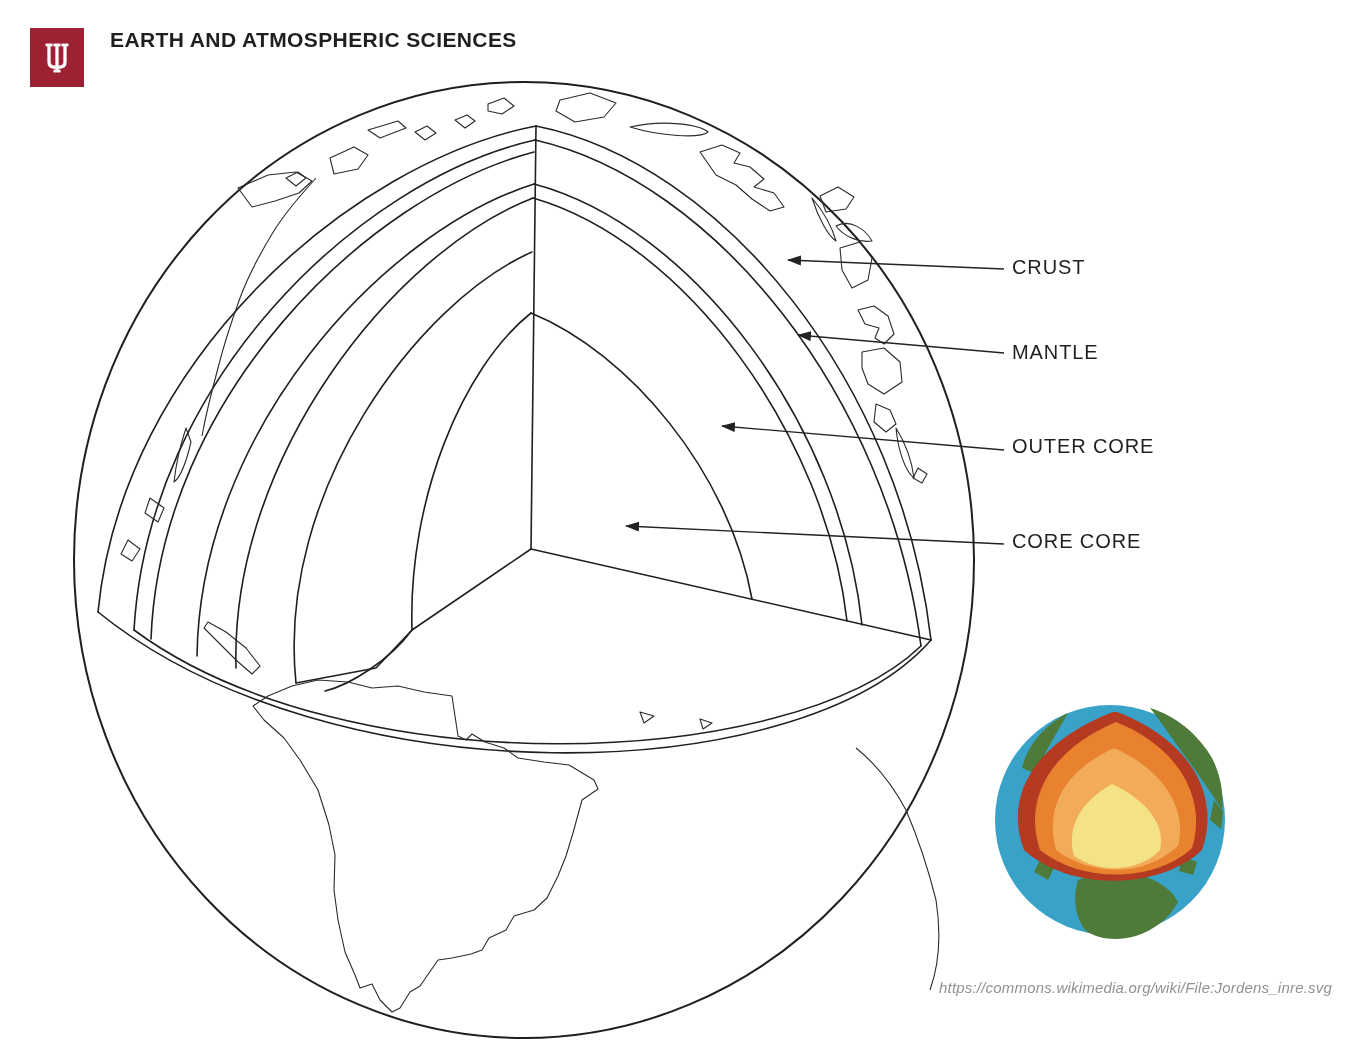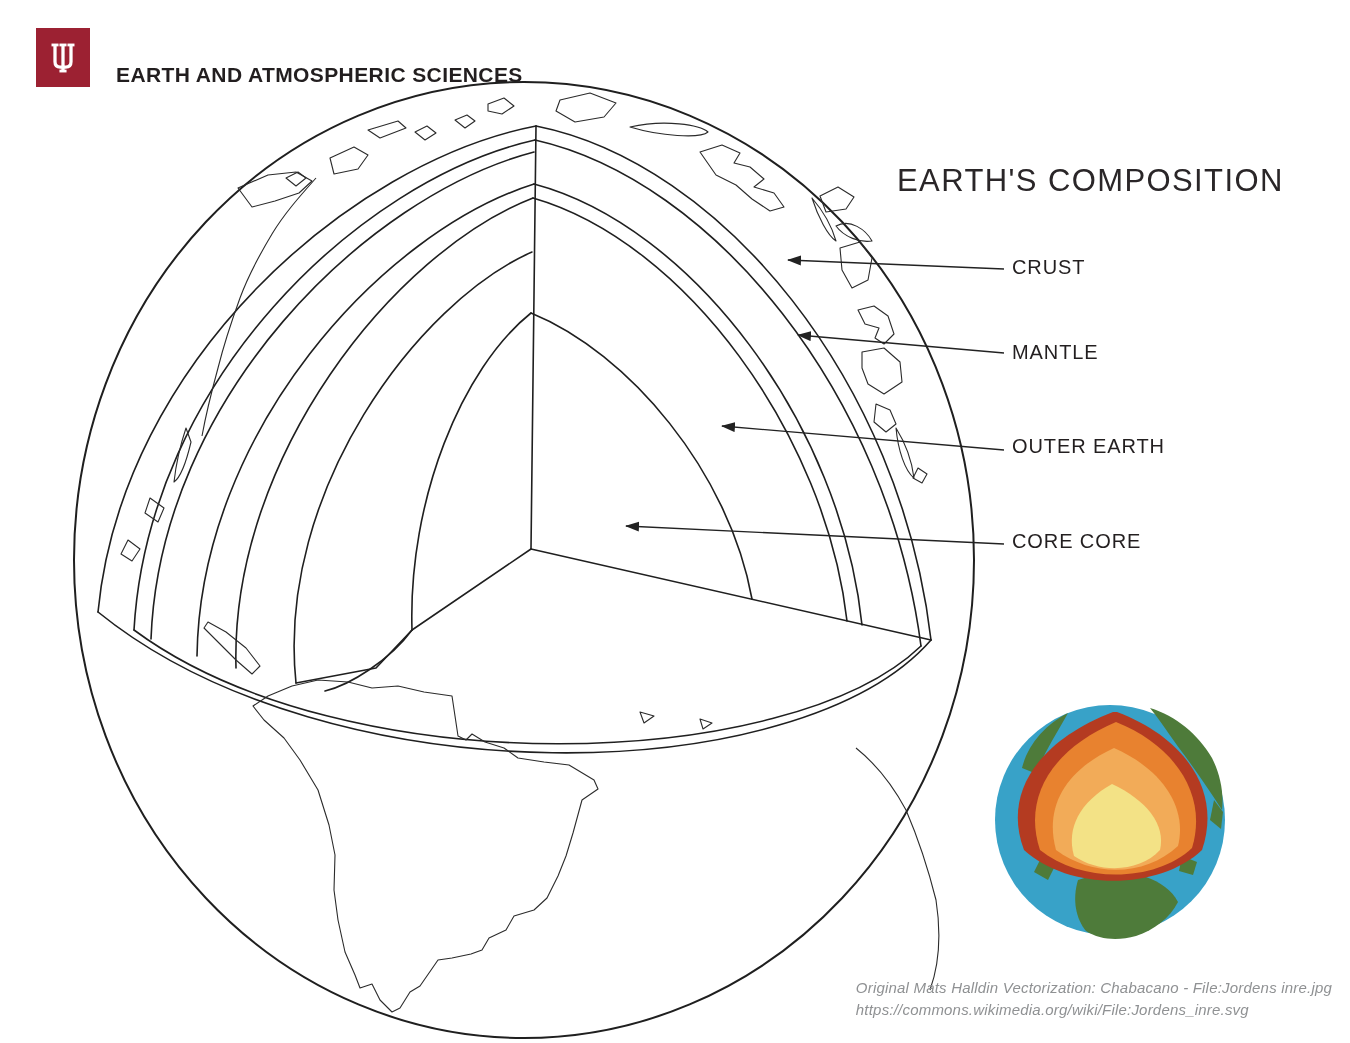--- a/index.html
+++ b/index.html
@@ -1,21 +1,21 @@
 <!DOCTYPE html>
 <html><head>
 <meta charset="utf-8">
 <style>
   * { margin:0; padding:0; box-sizing:border-box; }
   html,body { width:1350px; height:1043px; background:#ffffff; overflow:hidden;
               font-family:"Liberation Sans", sans-serif; }
   #stage { position:relative; width:1350px; height:1043px; background:#fff; }
 
   
-  .hdr { position:absolute; left:36px; top:28px; display:flex; align-items:flex-end; }
+  .hdr { position:absolute; left:30px; top:28px; display:flex; align-items:flex-start; }
   .logo-box { width:54px; height:59px; background:#9c2132; display:flex;
               align-items:center; justify-content:center; flex:0 0 auto; }
   .hdr-title { margin-left:26px; font-size:21px; font-weight:bold; color:#221e1f;
                letter-spacing:0.4px; white-space:nowrap; }
 
   
   #art { position:absolute; left:0; top:0; }
 
   
   .d-title { position:absolute; left:897px; top:163px; font-size:31px; color:#2a2628;
@@ -146,25 +146,23 @@
         <path d="M1182,856 l15,6 l-4,13 l-14,-4 Z"></path>
         <path d="M1040,860 l14,8 l-6,12 l-14,-8 Z"></path>
       </g>
       <path d="M1113,712 C1040,740 1002,792 1024,850 C1070,892 1160,890 1202,850 C1222,792 1186,738 1117,712 Z" fill="#b43b21"></path>
       <path d="M1116,722 C1054,748 1022,796 1040,850 C1082,884 1156,882 1192,848 C1208,796 1176,746 1116,722 Z" fill="#e8822f"></path>
       <path d="M1114,748 C1066,770 1044,806 1056,850 C1094,878 1146,876 1178,846 C1188,806 1160,768 1114,748 Z" fill="#f2ab58"></path>
       <path d="M1112,784 C1080,802 1066,828 1074,856 C1100,874 1140,872 1160,850 C1166,824 1146,800 1112,784 Z" fill="#f3e286"></path>
     </g>
   </svg>
 
-  <div class="d-title">EARTH'S COMPOSITION</div>
 
   <div class="callout-label" id="lbl-crust">CRUST</div>
   <div class="callout-label" id="lbl-mantle">MANTLE</div>
-  <div class="callout-label" id="lbl-outer">OUTER EARTH</div>
+  <div class="callout-label" id="lbl-outer">OUTER CORE</div>
   <div class="callout-label" id="lbl-inner">CORE CORE</div>
 
   <div class="attr">
-    <div>Original Mats Halldin Vectorization: Chabacano - File:Jordens inre.jpg</div>
     <div>https://commons.wikimedia.org/wiki/File:Jordens_inre.svg</div>
   </div>
 
 </div>
 
 </body></html>

